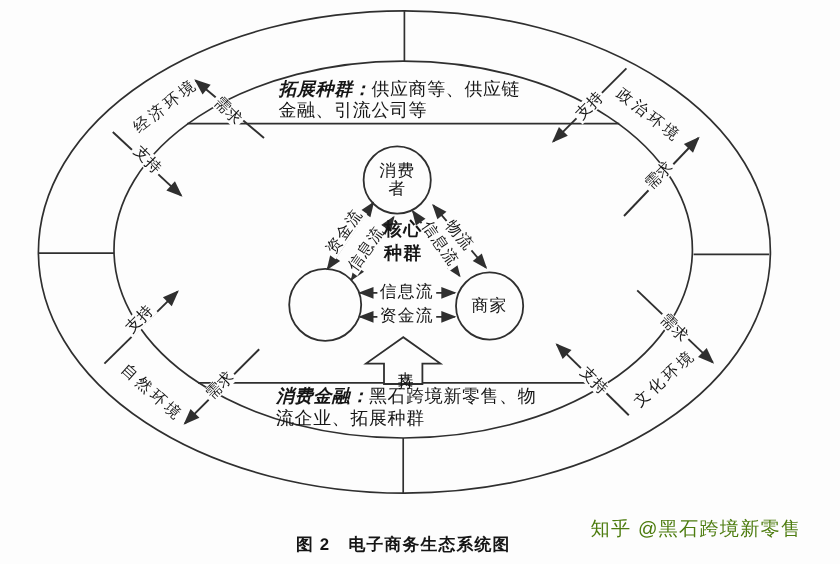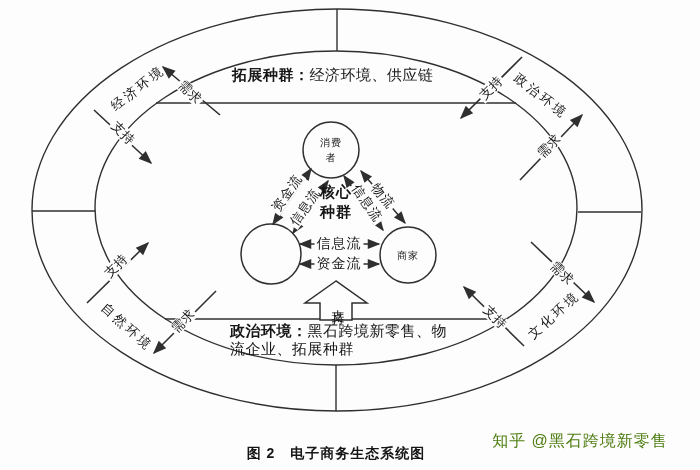--- a/index.html
+++ b/index.html
@@ -12,25 +12,25 @@
     position:absolute;white-space:nowrap;line-height:1.05;
     transform:translate(-50%,-50%) rotate(var(--r,0deg));
     font-size:13px;color:#161616;
   }
   .onln{background:#fdfdfd;padding:0 2px;}           
   .env{font-size:13px;letter-spacing:3px;}
   .flow{font-size:13px;letter-spacing:1px;}
   .hflow{font-size:14px;letter-spacing:1px;}
   .node{
     position:absolute;transform:translate(-50%,-50%);
-    text-align:center;font-size:10px;line-height:15px;letter-spacing:1px;
+    text-align:center;font-size:14px;line-height:15px;letter-spacing:1px;
   }
   .core{font-weight:bold;font-size:15px;line-height:20px;letter-spacing:1px;}
   .popbox{position:absolute;font-size:15px;line-height:18px;letter-spacing:0.5px;}
-  .popbox .b{font-weight:bold;}
+  .popbox .b{font-weight:bold;font-style:italic;}
   .vtext{
     position:absolute;transform:translate(-50%,-50%);
     writing-mode:vertical-rl;font-size:13px;letter-spacing:2px;line-height:1;
   }
   .caption{
     position:absolute;transform:translate(-50%,-50%);
     font-weight:bold;font-size:14px;letter-spacing:1px;white-space:nowrap;
   }
   .watermark{
     position:absolute;transform:translate(-50%,-50%);
@@ -121,24 +121,25 @@
     <div>消费</div>
     <div>者</div>
   </div>
   <div class="node" style="left:408px;top:255px">
     <div>商家</div>
   </div>
 
   <div class="vtext" style="left:338px;top:301px">支持</div>
 
   <div class="popbox" style="left:232px;top:66px">
-    <div><span class="b">拓展种群：</span><span>经济环境、供应链</span></div>
+    <div><span class="b">拓展种群：</span><span>供应商等、供应链</span></div>
+    <div>金融、引流公司等</div>
   </div>
 
   <div class="popbox" style="left:230px;top:322px">
-    <div><span class="b">政治环境：</span><span>黑石跨境新零售、物</span></div>
+    <div><span class="b">消费金融：</span><span>黑石跨境新零售、物</span></div>
     <div>流企业、拓展种群</div>
   </div>
 
   <div class="caption" style="left:336px;top:454px">图 2　电子商务生态系统图</div>
   <div class="watermark" style="left:580px;top:441px">知乎 @黑石跨境新零售</div>
 
 </div>
 
 </body></html>

